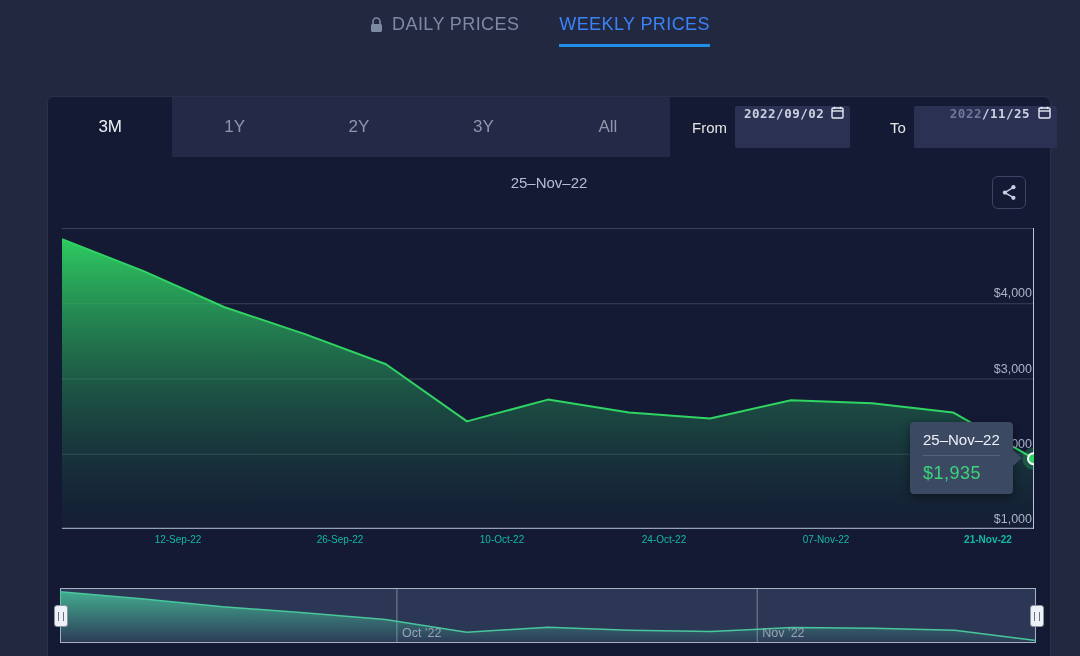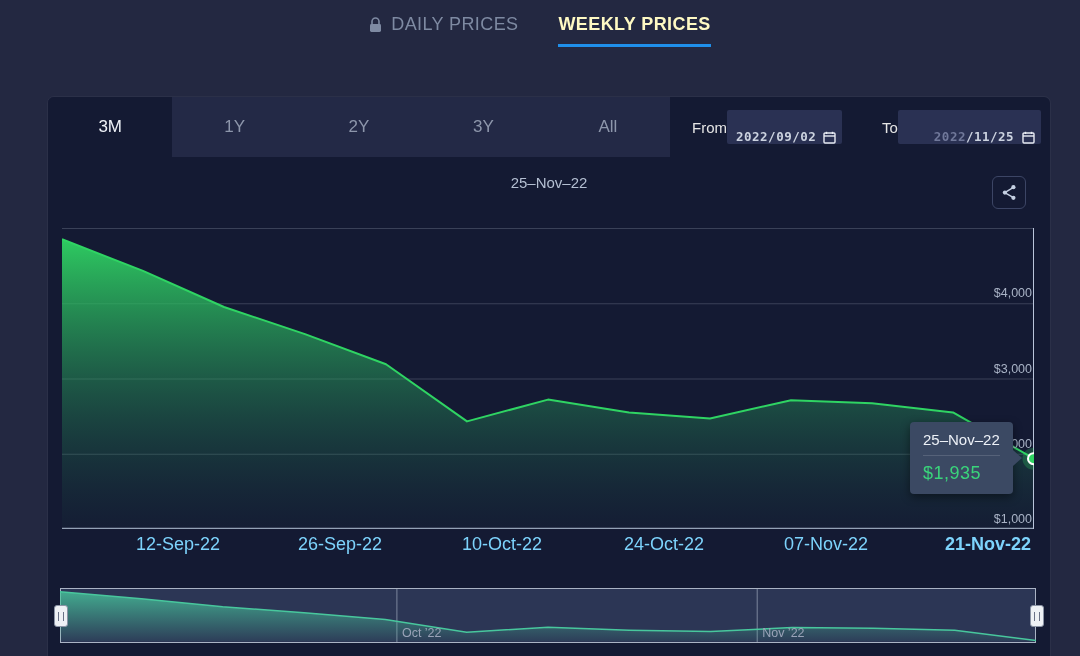--- a/index.html
+++ b/index.html
@@ -3,52 +3,52 @@
 <meta charset="utf-8">
 <style>
   html,body{margin:0;padding:0;background:#242943;}
   .page{position:relative;width:1080px;height:656px;background:#232841;overflow:hidden;
         font-family:"Liberation Sans",sans-serif;}
   
   .top-tabs{position:absolute;top:14px;left:0;width:100%;display:flex;justify-content:center;gap:40px;}
   .tab{display:flex;align-items:center;gap:9px;font-size:18px;letter-spacing:.4px;cursor:pointer;
        padding-bottom:9px;border-bottom:3px solid transparent;}
   .tab-daily{color:#7e8aa2;}
-  .tab-weekly{color:#fef9c3;border-bottom-color:#1f8fea;font-weight:bold;}
+  .tab-weekly{color:#3b82f6;border-bottom-color:#1f8fea;}
   
   .card{position:absolute;left:48px;top:97px;width:1002px;height:559px;background:#141a33;
         border-radius:6px 6px 0 0;box-shadow:0 0 0 1px rgba(255,255,255,0.04);}
   
   .range-buttons{position:absolute;left:0;top:0;width:622px;height:60px;display:flex;
                  background:#232946;border-radius:6px 0 0 0;}
   .rb{flex:1;border:none;background:#232946;color:#8d96ab;font-size:17px;
       font-family:Liberation Sans, sans-serif;cursor:pointer;text-align:center;}
   .rb.active{background:#141a33;color:#eef1f7;border-radius:6px 0 0 0;}
   
   .date-controls{position:absolute;left:644px;top:0;height:60px;display:flex;align-items:center;}
   .dlabel{color:#e5e5e5;font-size:15px;}
-  .dinput{display:flex;align-items:flex-end;justify-content:space-between;background:#2a3153;
-          border-radius:2px;height:34px;padding:0 6px 0 9px;margin-left:0;cursor:text;}
+  .dinput{display:flex;align-items:flex-start;justify-content:space-between;background:#2a3153;
+          border-radius:2px;height:42px;padding:0 6px 0 9px;margin-left:8px;cursor:text;}
   .dinput.from{width:100px;}
   .dinput.to{width:101px;margin-right:4px;padding-left:36px;}
   .dlabel.to{margin-left:40px;}
   .dval{font-family:"DejaVu Sans Mono",monospace;font-size:12.5px;font-weight:bold;
         letter-spacing:.5px;color:#ccd3e0;white-space:nowrap;}
   .yr-muted{color:#70789a;}
   .cal{flex:0 0 auto;margin-left:4px;}
   
   .chart-title{position:absolute;left:0;top:77px;width:100%;text-align:center;
                color:#b4bfd2;font-size:15px;}
   .share-btn{position:absolute;left:944px;top:79px;width:34px;height:33px;background:transparent;
              border:1px solid #3c4565;border-radius:6px;cursor:pointer;display:flex;
              align-items:center;justify-content:center;}
   
   #main-chart{position:absolute;left:14px;top:131px;}
   #xlabels{position:absolute;left:14px;top:437px;width:972px;height:18px;}
-  #xlabels span{position:absolute;transform:translateX(-50%);color:#7dd3fc;font-size:18px;white-space:nowrap;}
+  #xlabels span{position:absolute;transform:translateX(-50%);color:#14b8a6;font-size:10px;white-space:nowrap;}
   
   .tooltip{position:absolute;left:862px;top:325px;z-index:6;background:#3b4963;border-radius:4px;
            padding:9px 13px 10px 13px;box-shadow:0 3px 10px rgba(0,0,0,.45);}
   .tooltip:after{content:"";position:absolute;right:-9px;top:28px;width:0;height:0;
                  border-top:8px solid transparent;border-bottom:8px solid transparent;
                  border-left:9px solid #3b4963;}
   .tt-date{color:#edf1f7;font-size:15px;white-space:nowrap;padding-bottom:7px;
            border-bottom:1px solid rgba(255,255,255,.14);}
   .tt-price{font-size:18px;margin-top:7px;letter-spacing:.5px;}
   

